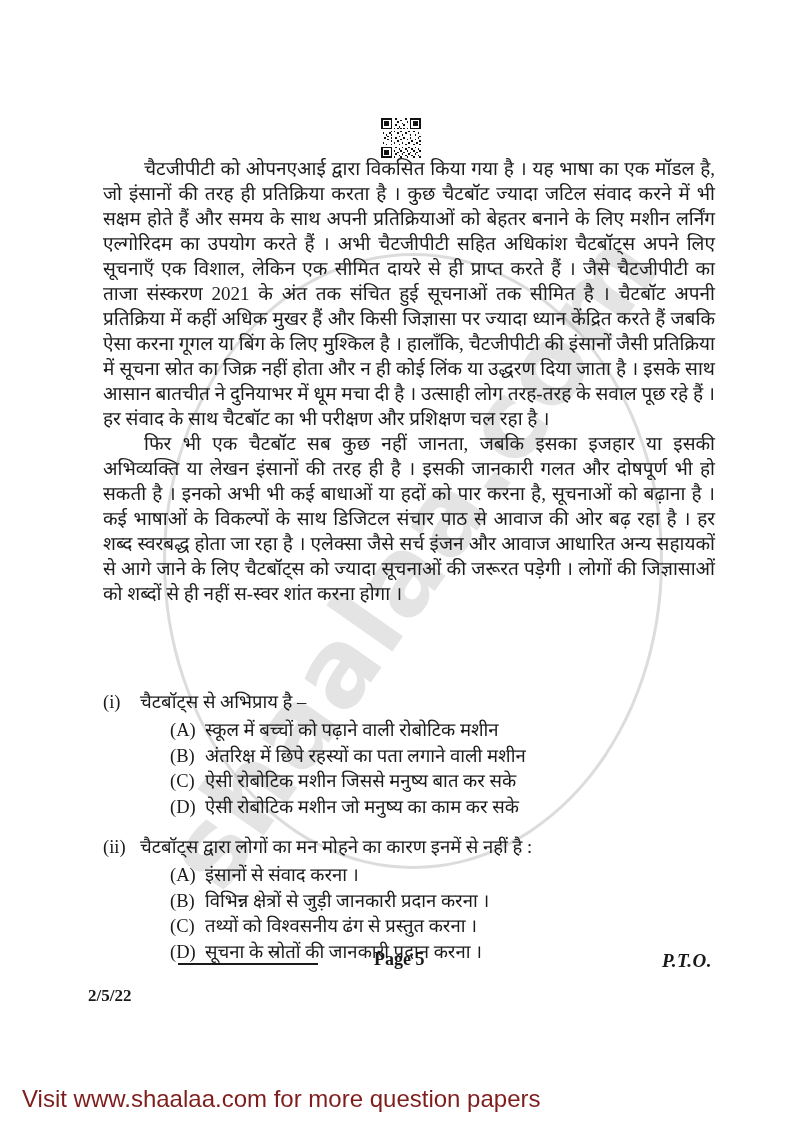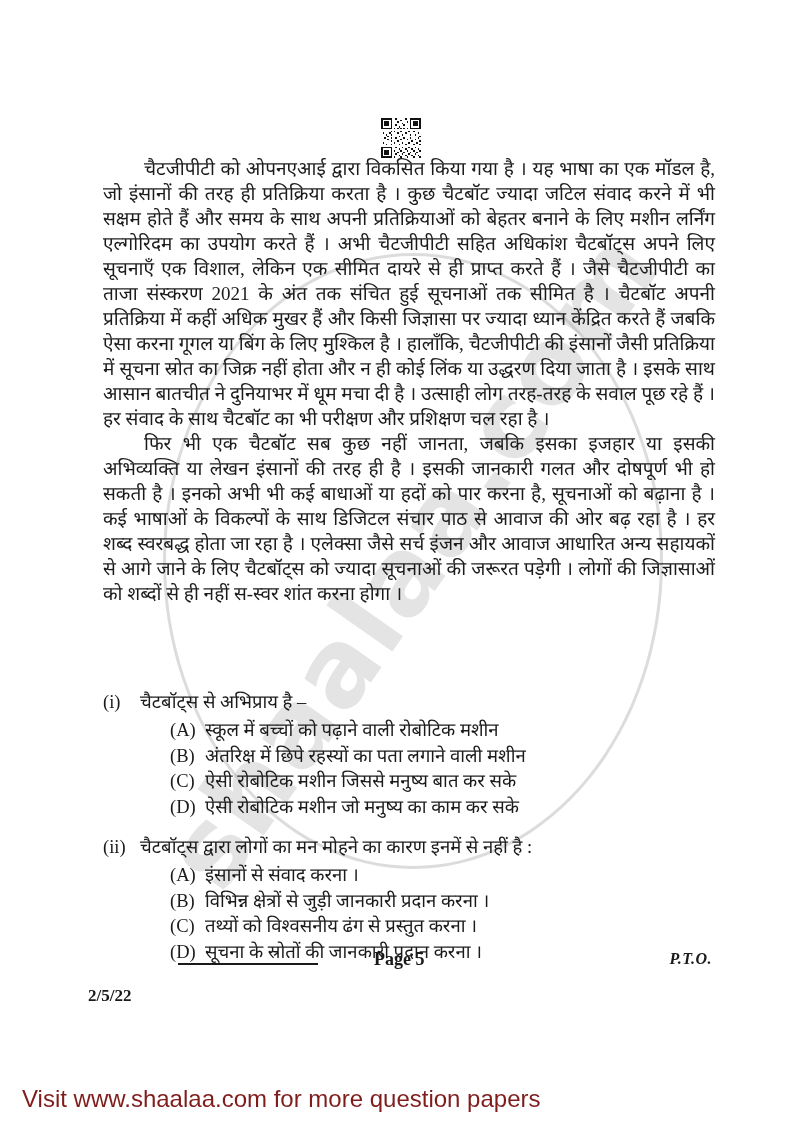--- a/index.html
+++ b/index.html
@@ -44,21 +44,21 @@
   .q-num{width:37px;flex:none;}
   .q-stem{flex:1;}
   .opts{margin-top:3px;}
   .opt{display:flex;margin-left:67px;}
   .opt-label{width:35px;flex:none;}
   .opt-text{flex:1;}
   
   .f-code{position:absolute;left:88px;top:986px;font-size:17px;font-weight:bold;}
   .f-line{position:absolute;left:178px;top:963px;width:140px;border-top:2.5px solid #1a1a1a;}
   .f-page{position:absolute;left:374px;top:949px;font-size:18px;font-weight:700;}
-  .f-pto{position:absolute;right:88px;top:950px;font-size:16px;font-weight:bold;font-style:italic;letter-spacing:0.5px;}
+  .f-pto{position:absolute;right:88px;top:950px;font-size:19px;font-weight:bold;font-style:italic;letter-spacing:0.5px;}
   
   .banner{
     position:absolute;left:22px;top:1085px;
     font-family:"Liberation Sans","DejaVu Sans",sans-serif;
     font-size:24px;color:#7f1d1d;
   }
 </style>
 </head>
 <body>
 

